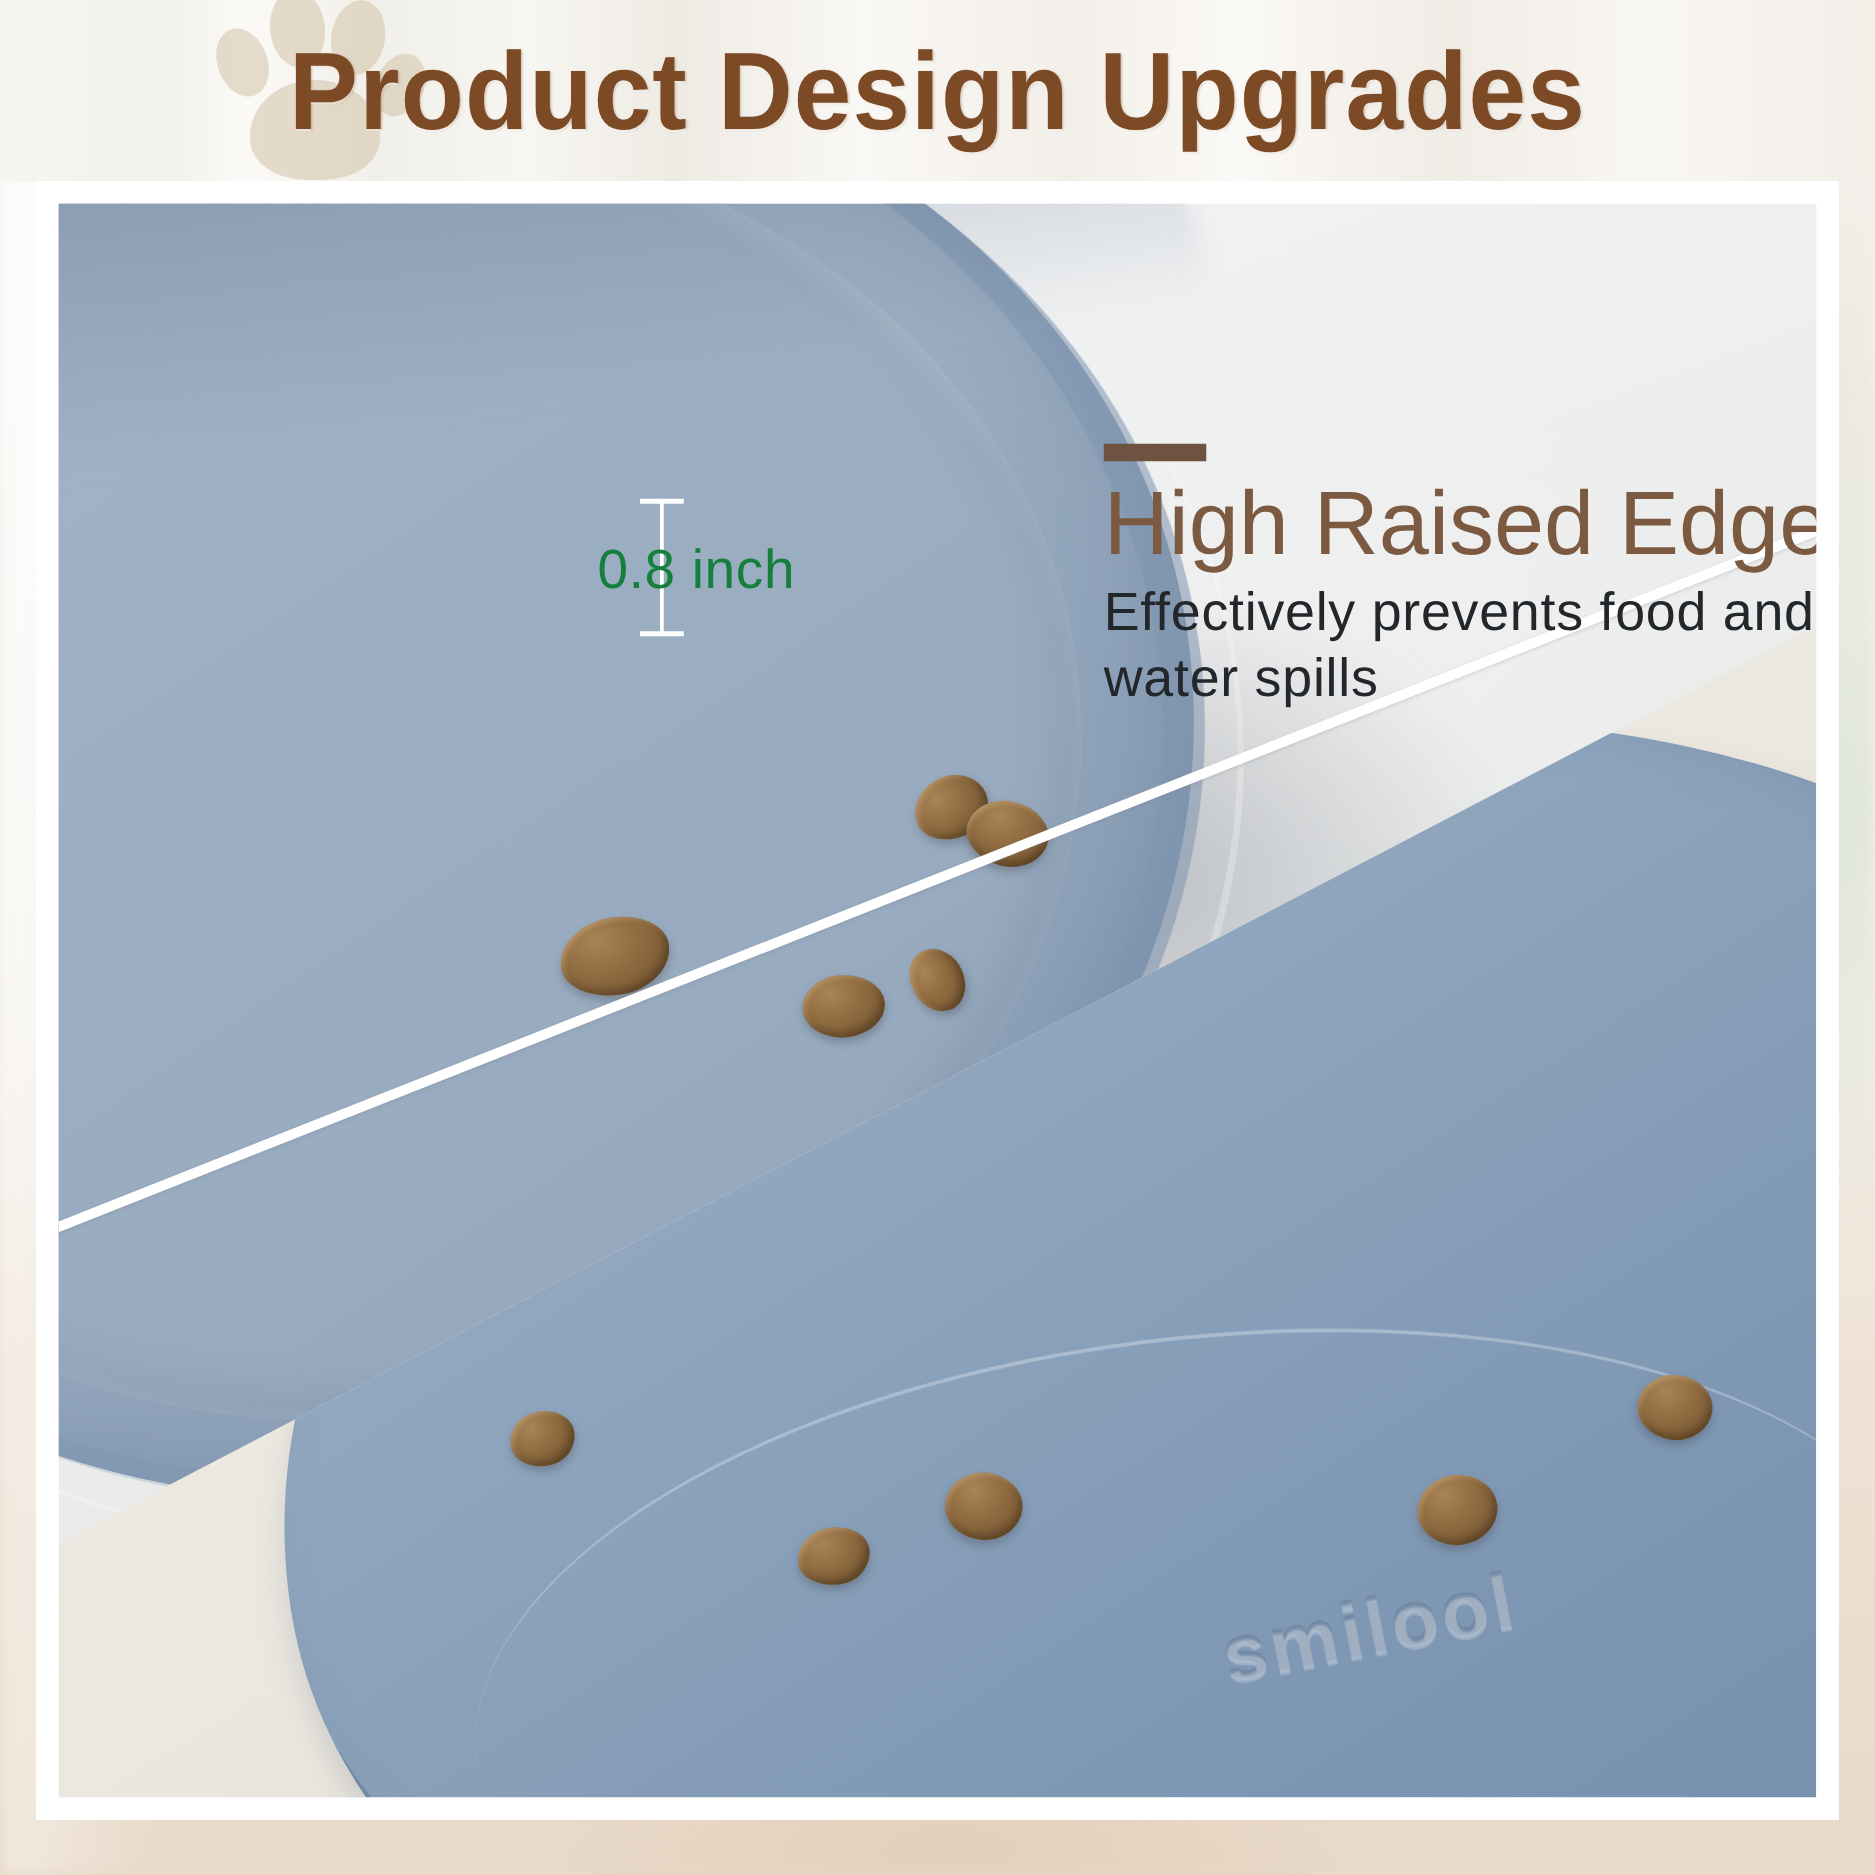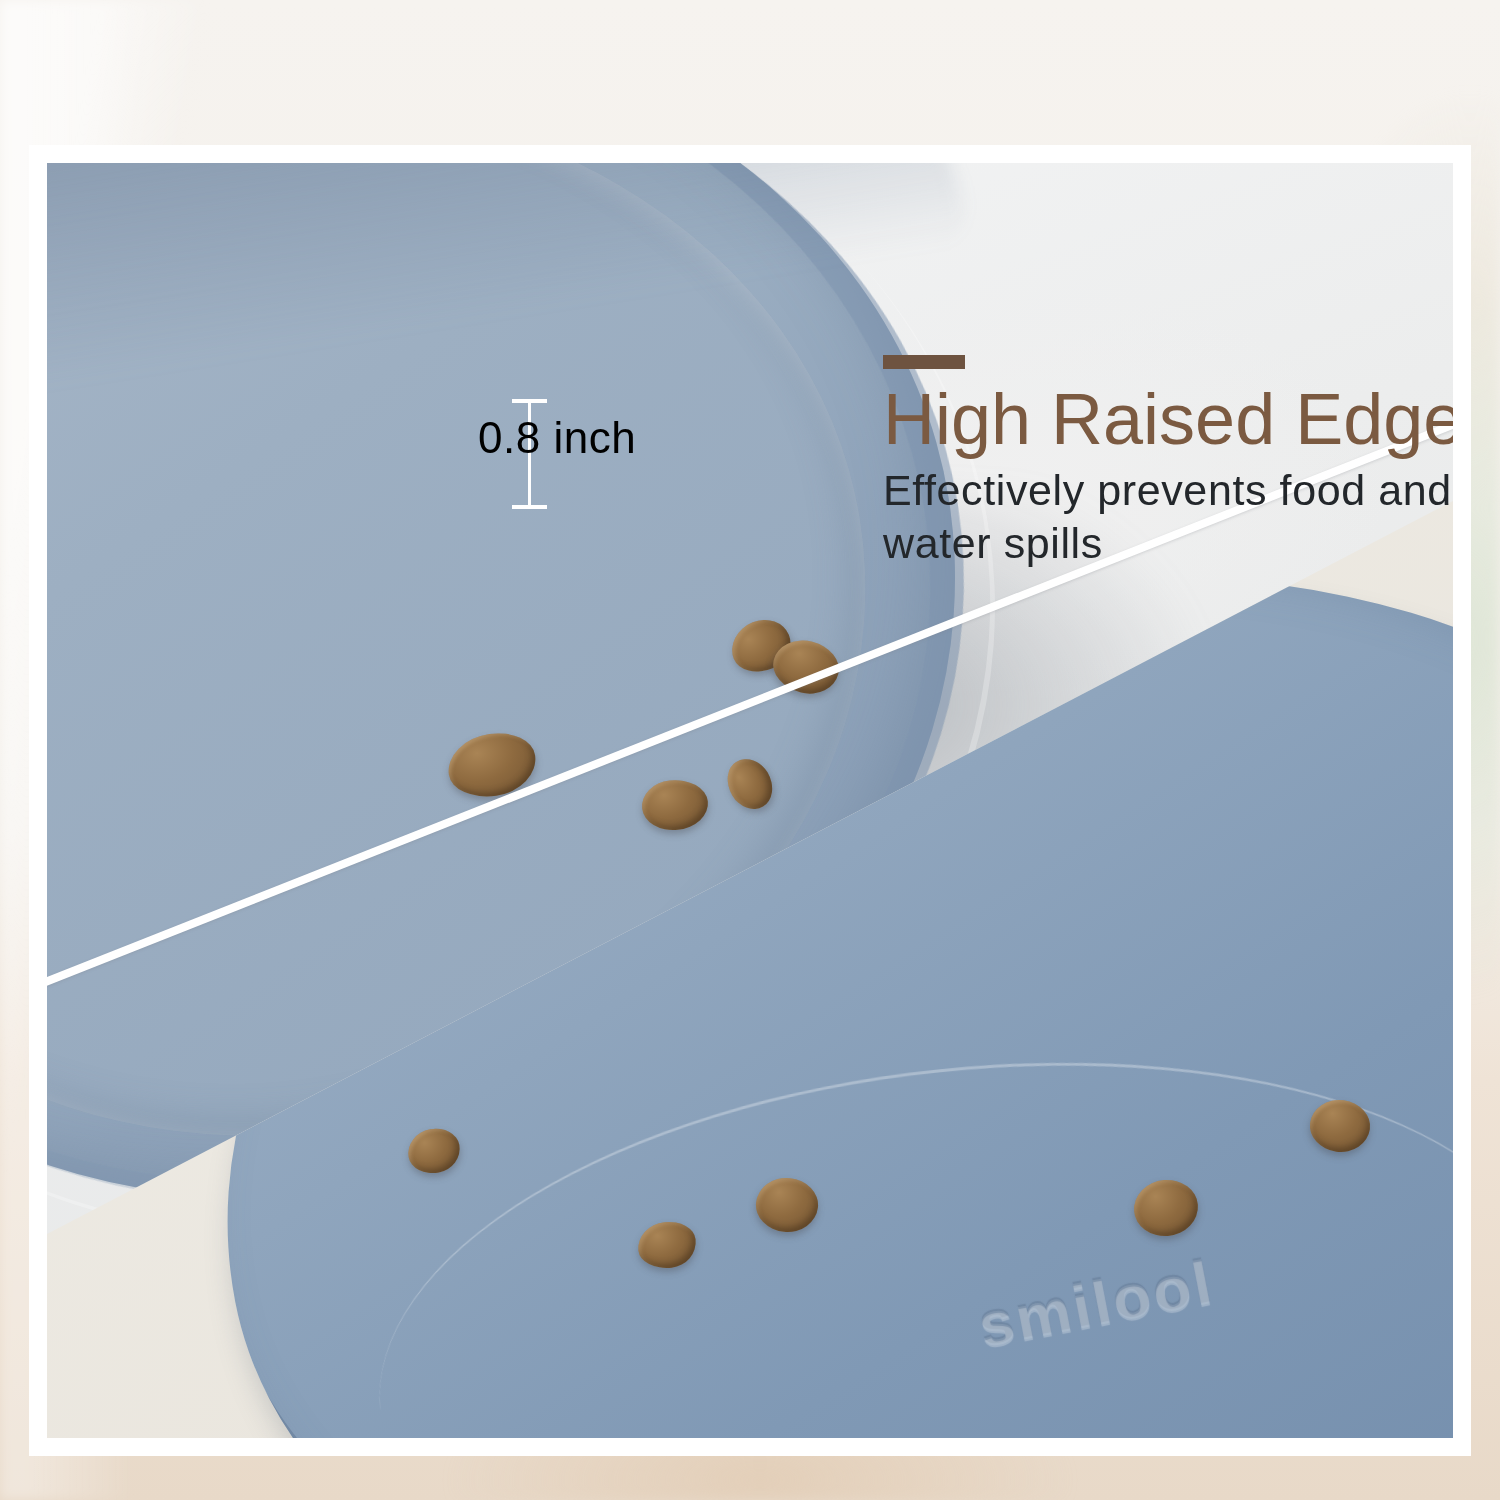--- a/index.html
+++ b/index.html
@@ -192,32 +192,42 @@
     font-size:43px;font-weight:300;color:#23272b;line-height:1.22;letter-spacing:.6px;
   }
 
   
   .dim{position:absolute;left:455px;top:232px;width:240px;height:118px;}
   .dim .vline{position:absolute;left:26px;top:6px;width:3px;height:106px;background:#ffffff;}
   .dim .cap{position:absolute;left:10px;width:35px;height:4px;background:#ffffff;}
   .dim .capTop{top:4px;}
   .dim .capBot{top:110px;}
   .dim .lbl{
-    position:absolute;left:-24px;top:18px;
+    position:absolute;left:-24px;top:36px;
     font-family:"Liberation Sans Narrow","Liberation Sans",sans-serif;
-    font-size:44px;color:#000000;white-space:nowrap;letter-spacing:.5px;
+    font-size:44px;color:#15803d;white-space:nowrap;letter-spacing:.5px;
   }
 </style>
 </head>
 <body>
 
 <div id="stage">
 
   <div class="backdrop"></div>
 
+  <div class="header">
+    <div class="paw">
+      <i class="t1"></i>
+        <i class="t2"></i>
+        <i class="t3"></i>
+        <i class="t4"></i>
+        <i class="pad"></i>
+    </div>
+    <div class="title">Product Design Upgrades</div>
+  </div>
 
   <div class="frame">
     <div class="photo">
 
       <div class="panelA">
         <div class="shadowA"></div>
         <div class="bowl"></div>
         <div class="basin"></div>
         <div class="rimband"></div>
         <div class="rim"></div>

